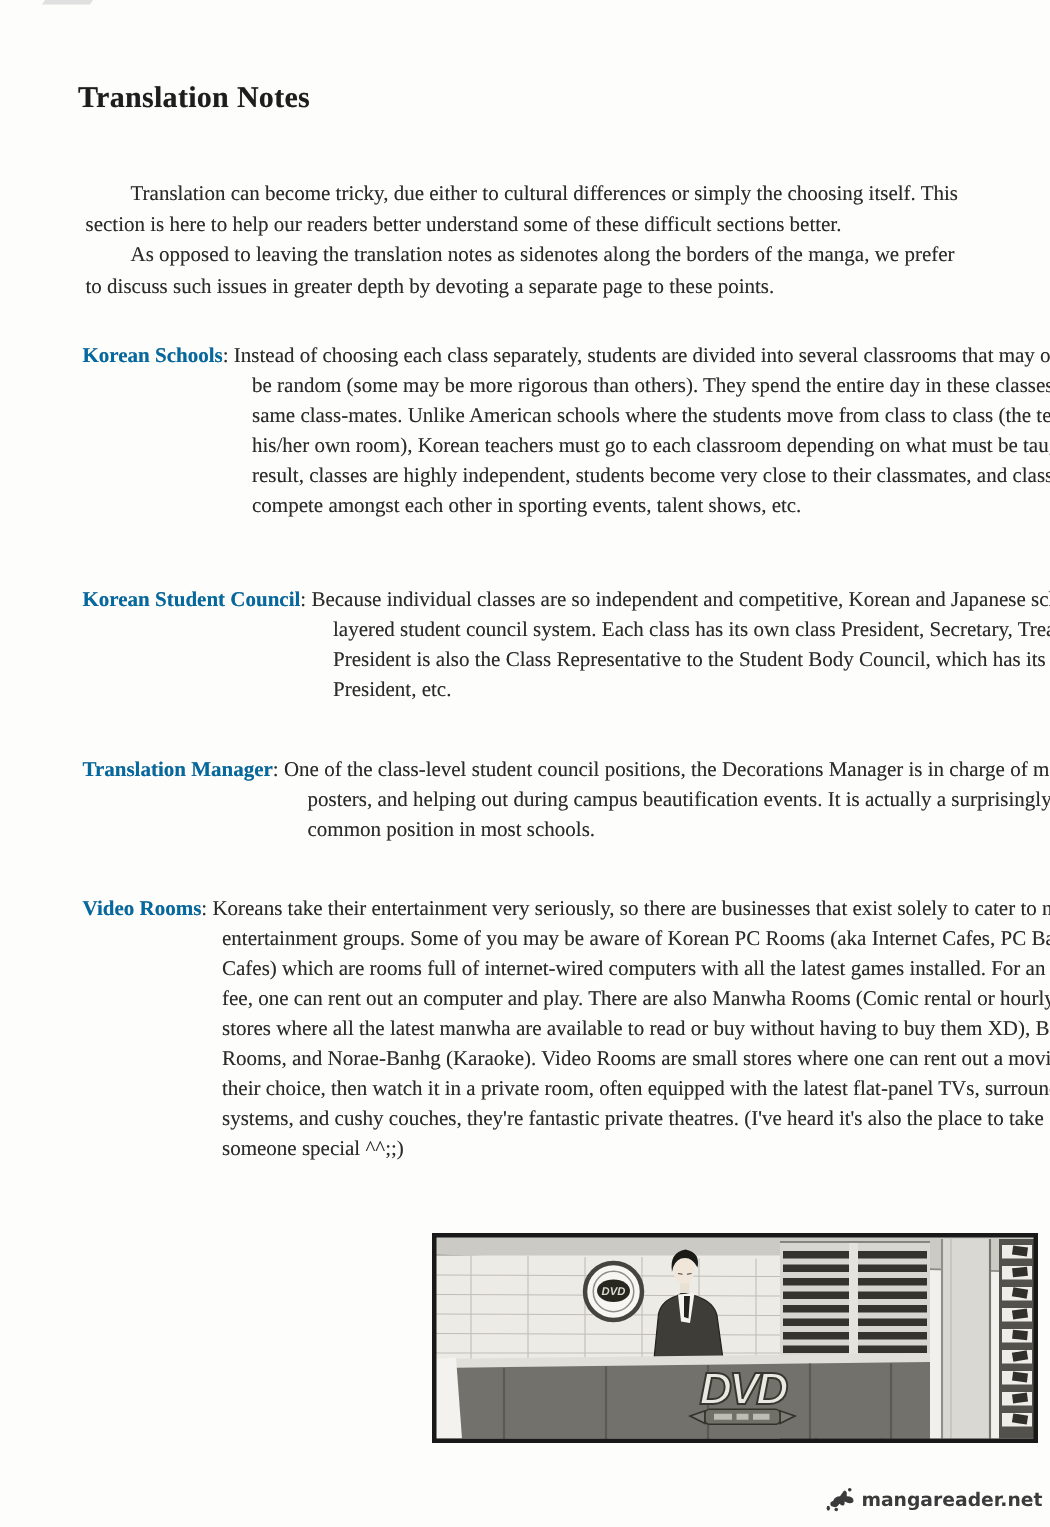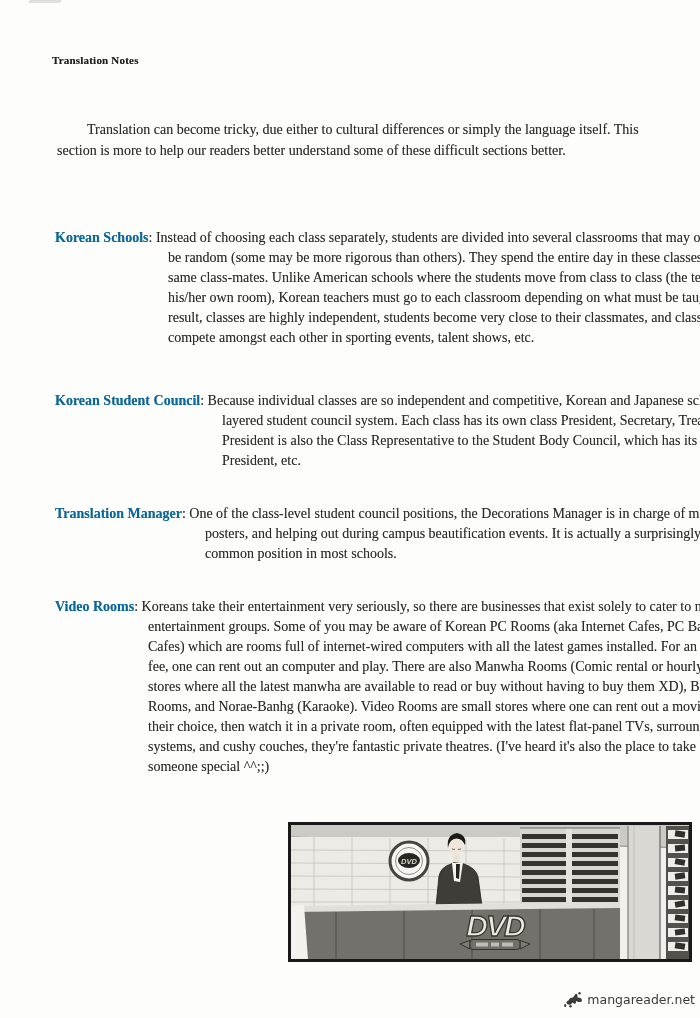--- a/index.html
+++ b/index.html
@@ -13,21 +13,21 @@
     color: #2b2b2b;
   }
   .scan-artifact {
     position: absolute; left: 29px; top: 0;
     width: 32px; height: 3px;
     background: #c9c9c9; opacity: .55;
     transform: skewX(-35deg);
   }
   .page-title {
     position: absolute; left: 52px; top: 54px;
-    font-size: 11px; font-weight: bold; color: #1d1d1d;
+    font-size: 20px; font-weight: bold; color: #1d1d1d;
     letter-spacing: .2px;
     text-shadow: 0 0 .5px rgba(0,0,0,.45);
   }
   .intro {
     position: absolute; left: 57px; top: 120px; width: 590px;
     font-size: 14px; line-height: 20.5px;
     text-shadow: 0 0 .4px rgba(0,0,0,.35);
   }
   .intro p { margin: 0; text-indent: 30px; }
   .note-section {
@@ -42,34 +42,35 @@
   #sec-video-rooms           { top: 597px; width: 601px; padding-left: 93px;  text-indent: -93px; }
   .manga-panel {
     position: absolute; left: 288px; top: 822px;
     width: 404px; height: 140px;
   }
   .watermark {
     position: absolute; right: 5px; top: 991px;
     display: flex; align-items: flex-end; gap: 2px;
     color: #3b3b3b;
     font-family: "DejaVu Sans", sans-serif;
-    font-weight: normal; font-size: 12.5px; line-height: 17px;
+    font-weight: bold; font-size: 12.5px; line-height: 17px;
   }
 </style>
 </head>
 <body>
 
 <div class="page">
 
   <div class="scan-artifact"></div>
 
   <div class="page-title">Translation Notes</div>
 
   <div class="intro">
-    <p>Translation can become tricky, due either to cultural differences or simply the language itself. This section is more to help our readers better understand some of these difficult sections better.</p>
+    <p>Translation can become tricky, due either to cultural differences or simply the choosing itself. This section is here to help our readers better understand some of these difficult sections better.</p>
+    <p>As opposed to leaving the translation notes as sidenotes along the borders of the manga, we prefer to discuss such issues in greater depth by devoting a separate page to these points.</p>
   </div>
 
   <div class="note-section" id="sec-korean-schools">
     <span class="label">Korean Schools</span><span>: </span><span>Instead of choosing each class separately, students are divided into several classrooms that may or may not be random (some may be more rigorous than others). They spend the entire day in these classes with the same class-mates. Unlike American schools where the students move from class to class (the teacher has his/her own room), Korean teachers must go to each classroom depending on what must be taught. As a result, classes are highly independent, students become very close to their classmates, and classrooms compete amongst each other in sporting events, talent shows, etc.</span>
   </div>
 
   <div class="note-section" id="sec-student-council">
     <span class="label">Korean Student Council</span><span>: </span><span>Because individual classes are so independent and competitive, Korean and Japanese schools have a highly layered student council system. Each class has its own class President, Secretary, Treasurer, etc. The Class President is also the Class Representative to the Student Body Council, which has its own President, Vice-President, etc.</span>
   </div>
 

